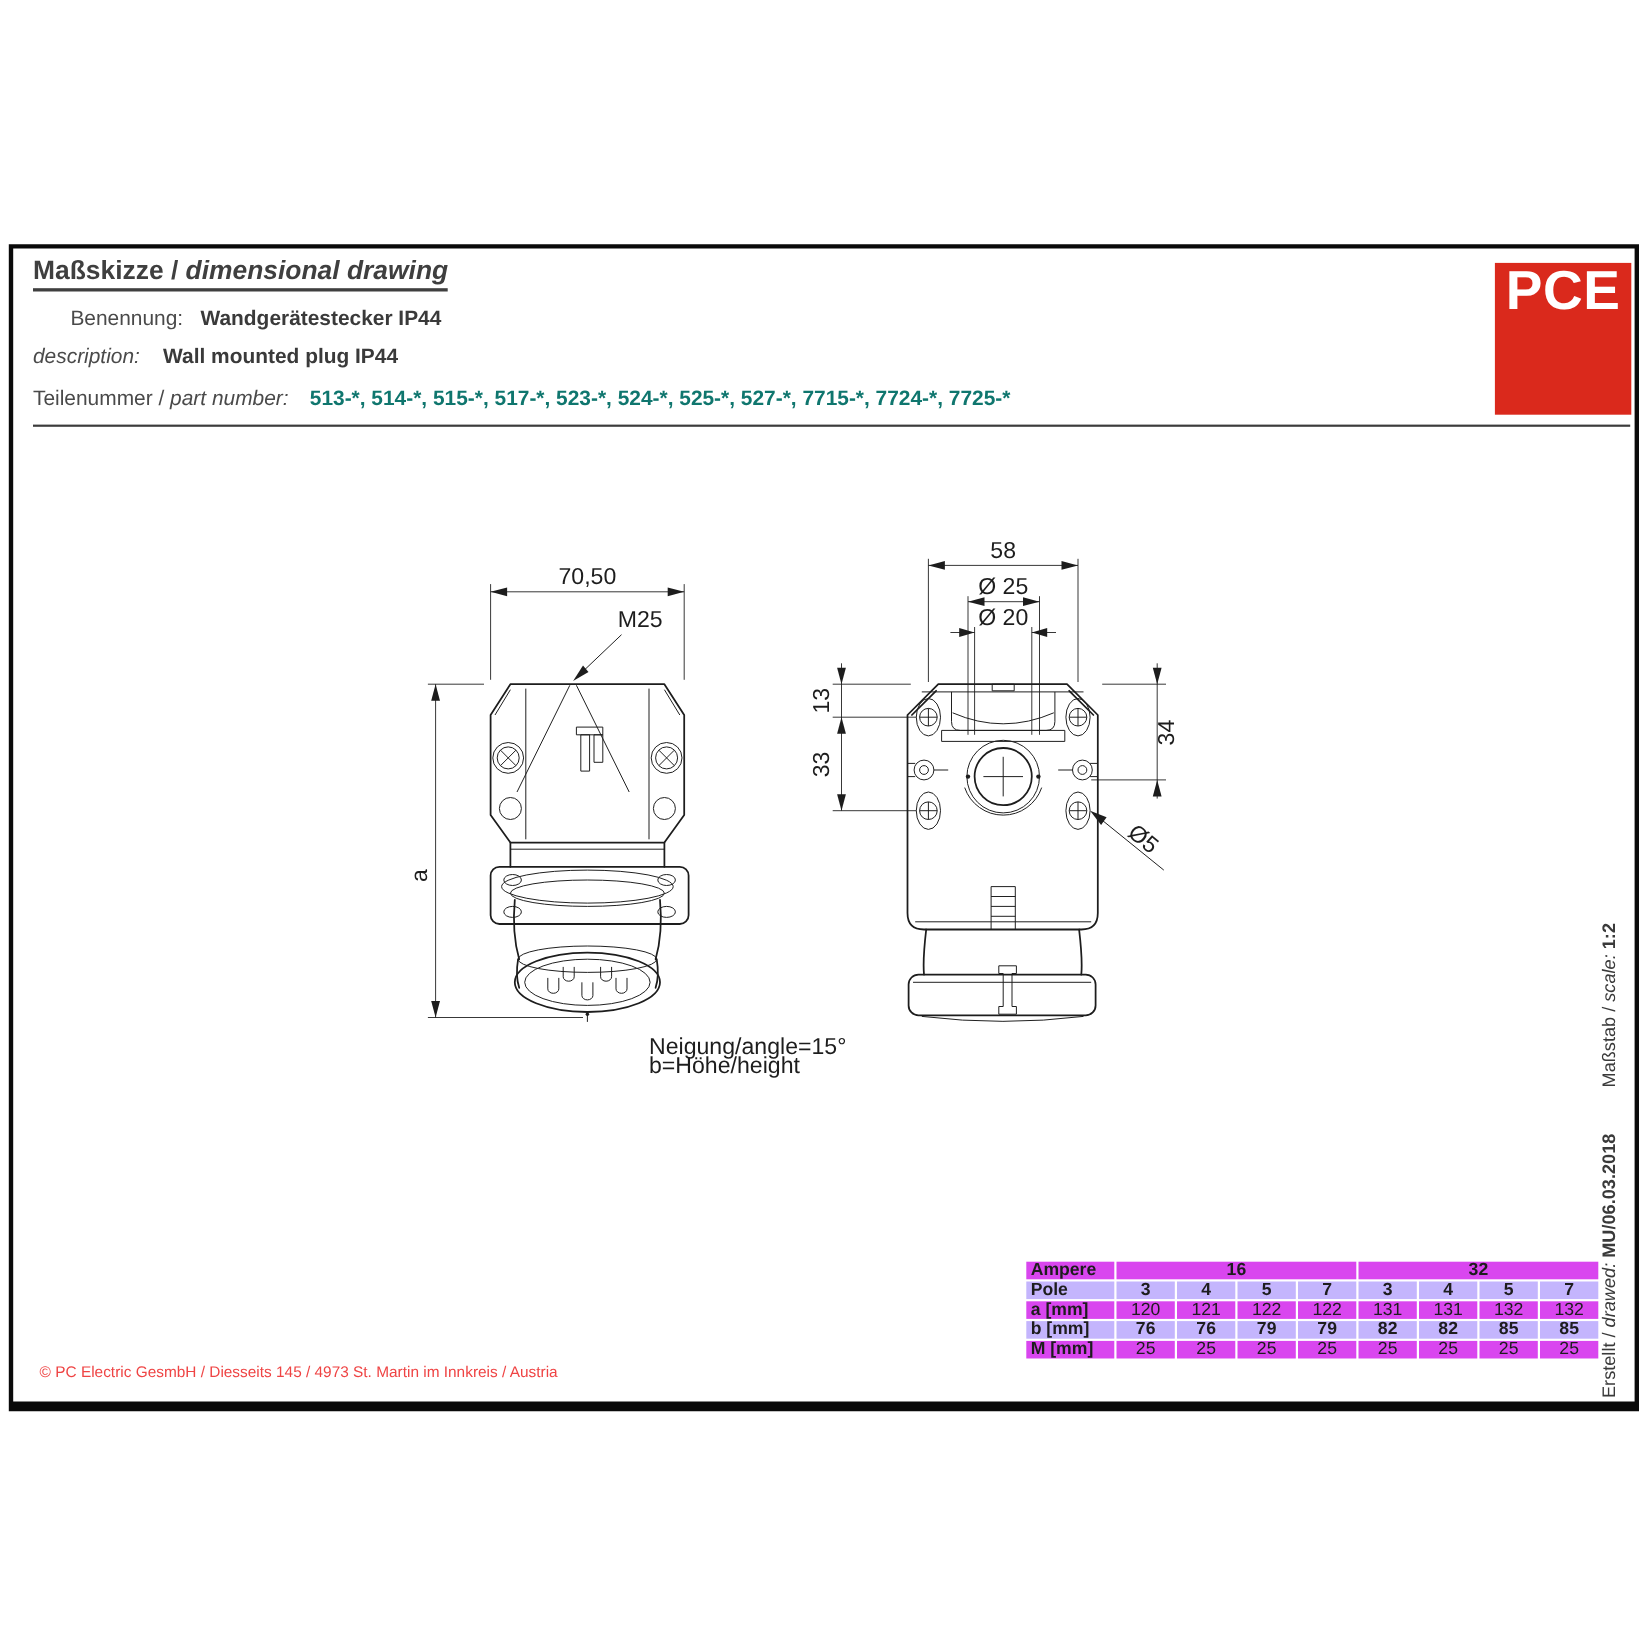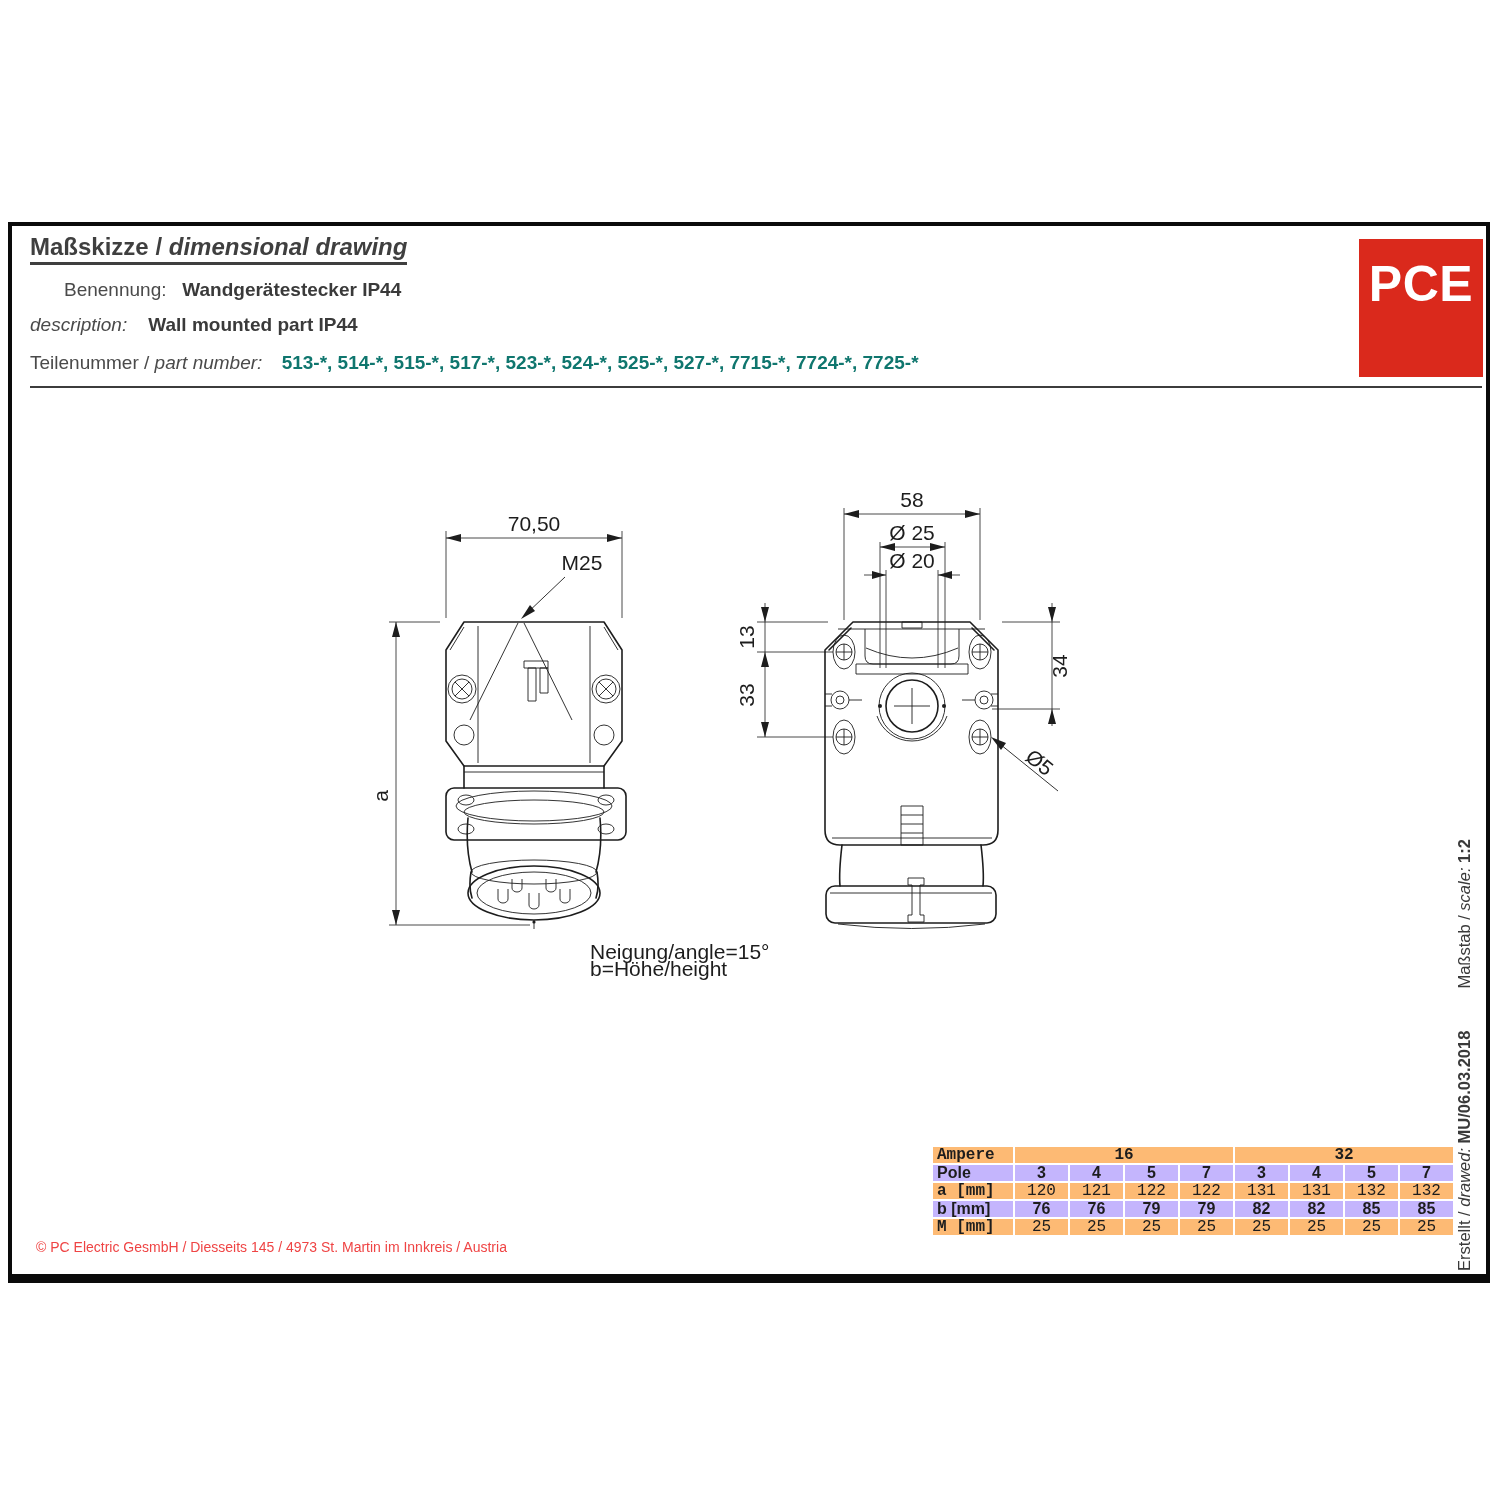--- a/index.html
+++ b/index.html
@@ -13,35 +13,35 @@
   .title .en{font-style:italic;}
   .hrow{left:30px;font-size:19px;color:#4a4a4a;white-space:nowrap;}
   .hrow .lab{display:inline-block;width:113px;}
   .hrow .val{font-weight:bold;color:#3a3a3a;}
   .r1{top:279px;margin-left:34px;} .r2{top:314px;} .r3{top:352px;}
   .it{font-style:italic;}
   .pn-val{font-weight:bold;color:#0f766e;margin-left:14px;}
   .sep{left:30px;top:386px;width:1452px;height:2px;background:#3c3c3c;}
   
   .logo{left:1359px;top:239px;width:124px;height:138px;background:#da291c;color:#ffffff;
-        font-weight:bold;font-size:50px;text-align:center;line-height:1;padding-top:20px;box-sizing:border-box;letter-spacing:0.5px;}
+        font-weight:bold;font-size:50px;text-align:center;line-height:1;padding-top:0;box-sizing:border-box;letter-spacing:0.5px;}
   
   .draw{left:350px;top:470px;}
   .ln{stroke:#1d1d1d;stroke-width:1.6;fill:none;stroke-linejoin:round;stroke-linecap:round;}
   .tn{stroke:#1d1d1d;stroke-width:0.9;fill:none;stroke-linejoin:round;}
   .xt{stroke:#1d1d1d;stroke-width:0.8;fill:none;}
   .ar{fill:#1d1d1d;stroke:none;}
   text.dim{font-family:"Liberation Sans",sans-serif;font-size:21px;fill:#1d1d1d;}
   
   .cap{left:590px;width:300px;text-align:left;font-size:21px;color:#1d1d1d;}
   .cap1{top:957px;} .cap2{top:940px;}
   
   .dims{left:931px;top:1145px;border-collapse:separate;border-spacing:2px;font-size:16px;color:#1d1d1d;}
   .dims td{height:16px;padding:0 4px;line-height:16px;}
-  .g{background:#fdba74;font-family:Liberation Mono, monospace;} .l{background:#c4b5fd;}
+  .g{background:#d946ef;} .l{background:#c4b5fd;}
   .lb{font-weight:bold;width:72px;text-align:left;}
   .ctr{text-align:center;width:45px;}
   .b{font-weight:bold;}
   
   .copy{left:36px;top:1239px;font-size:14px;color:#ef4444;white-space:nowrap;}
   
   .vtext{left:1464px;top:1055px;transform:translate(-50%,-50%) rotate(-90deg);white-space:nowrap;
          font-size:16.5px;color:#3a3a3a;}
   .vtext .gap{display:inline-block;width:42px;}
 </style>
@@ -51,21 +51,21 @@
 <div class="abs frame"></div>
 
 <div class="abs title"><span class="u"><span>Maßskizze /</span><span class="en"> dimensional drawing</span></span></div>
 
 <div class="abs hrow r1">
   <span class="lab">Benennung:</span>
   <span class="val">Wandgerätestecker IP44</span>
 </div>
 <div class="abs hrow r2">
   <span class="lab it">description:</span>
-  <span class="val">Wall mounted part IP44</span>
+  <span class="val">Wall mounted plug IP44</span>
 </div>
 <div class="abs hrow r3">
   <span>Teilenummer / </span>
   <span class="it">part number:</span>
   <span class="pn-val">513-*, 514-*, 515-*, 517-*, 523-*, 524-*, 525-*, 527-*, 7715-*, 7724-*, 7725-*</span>
 </div>
 
 <div class="abs logo"><span>PCE</span></div>
 
 <div class="abs sep"></div>

